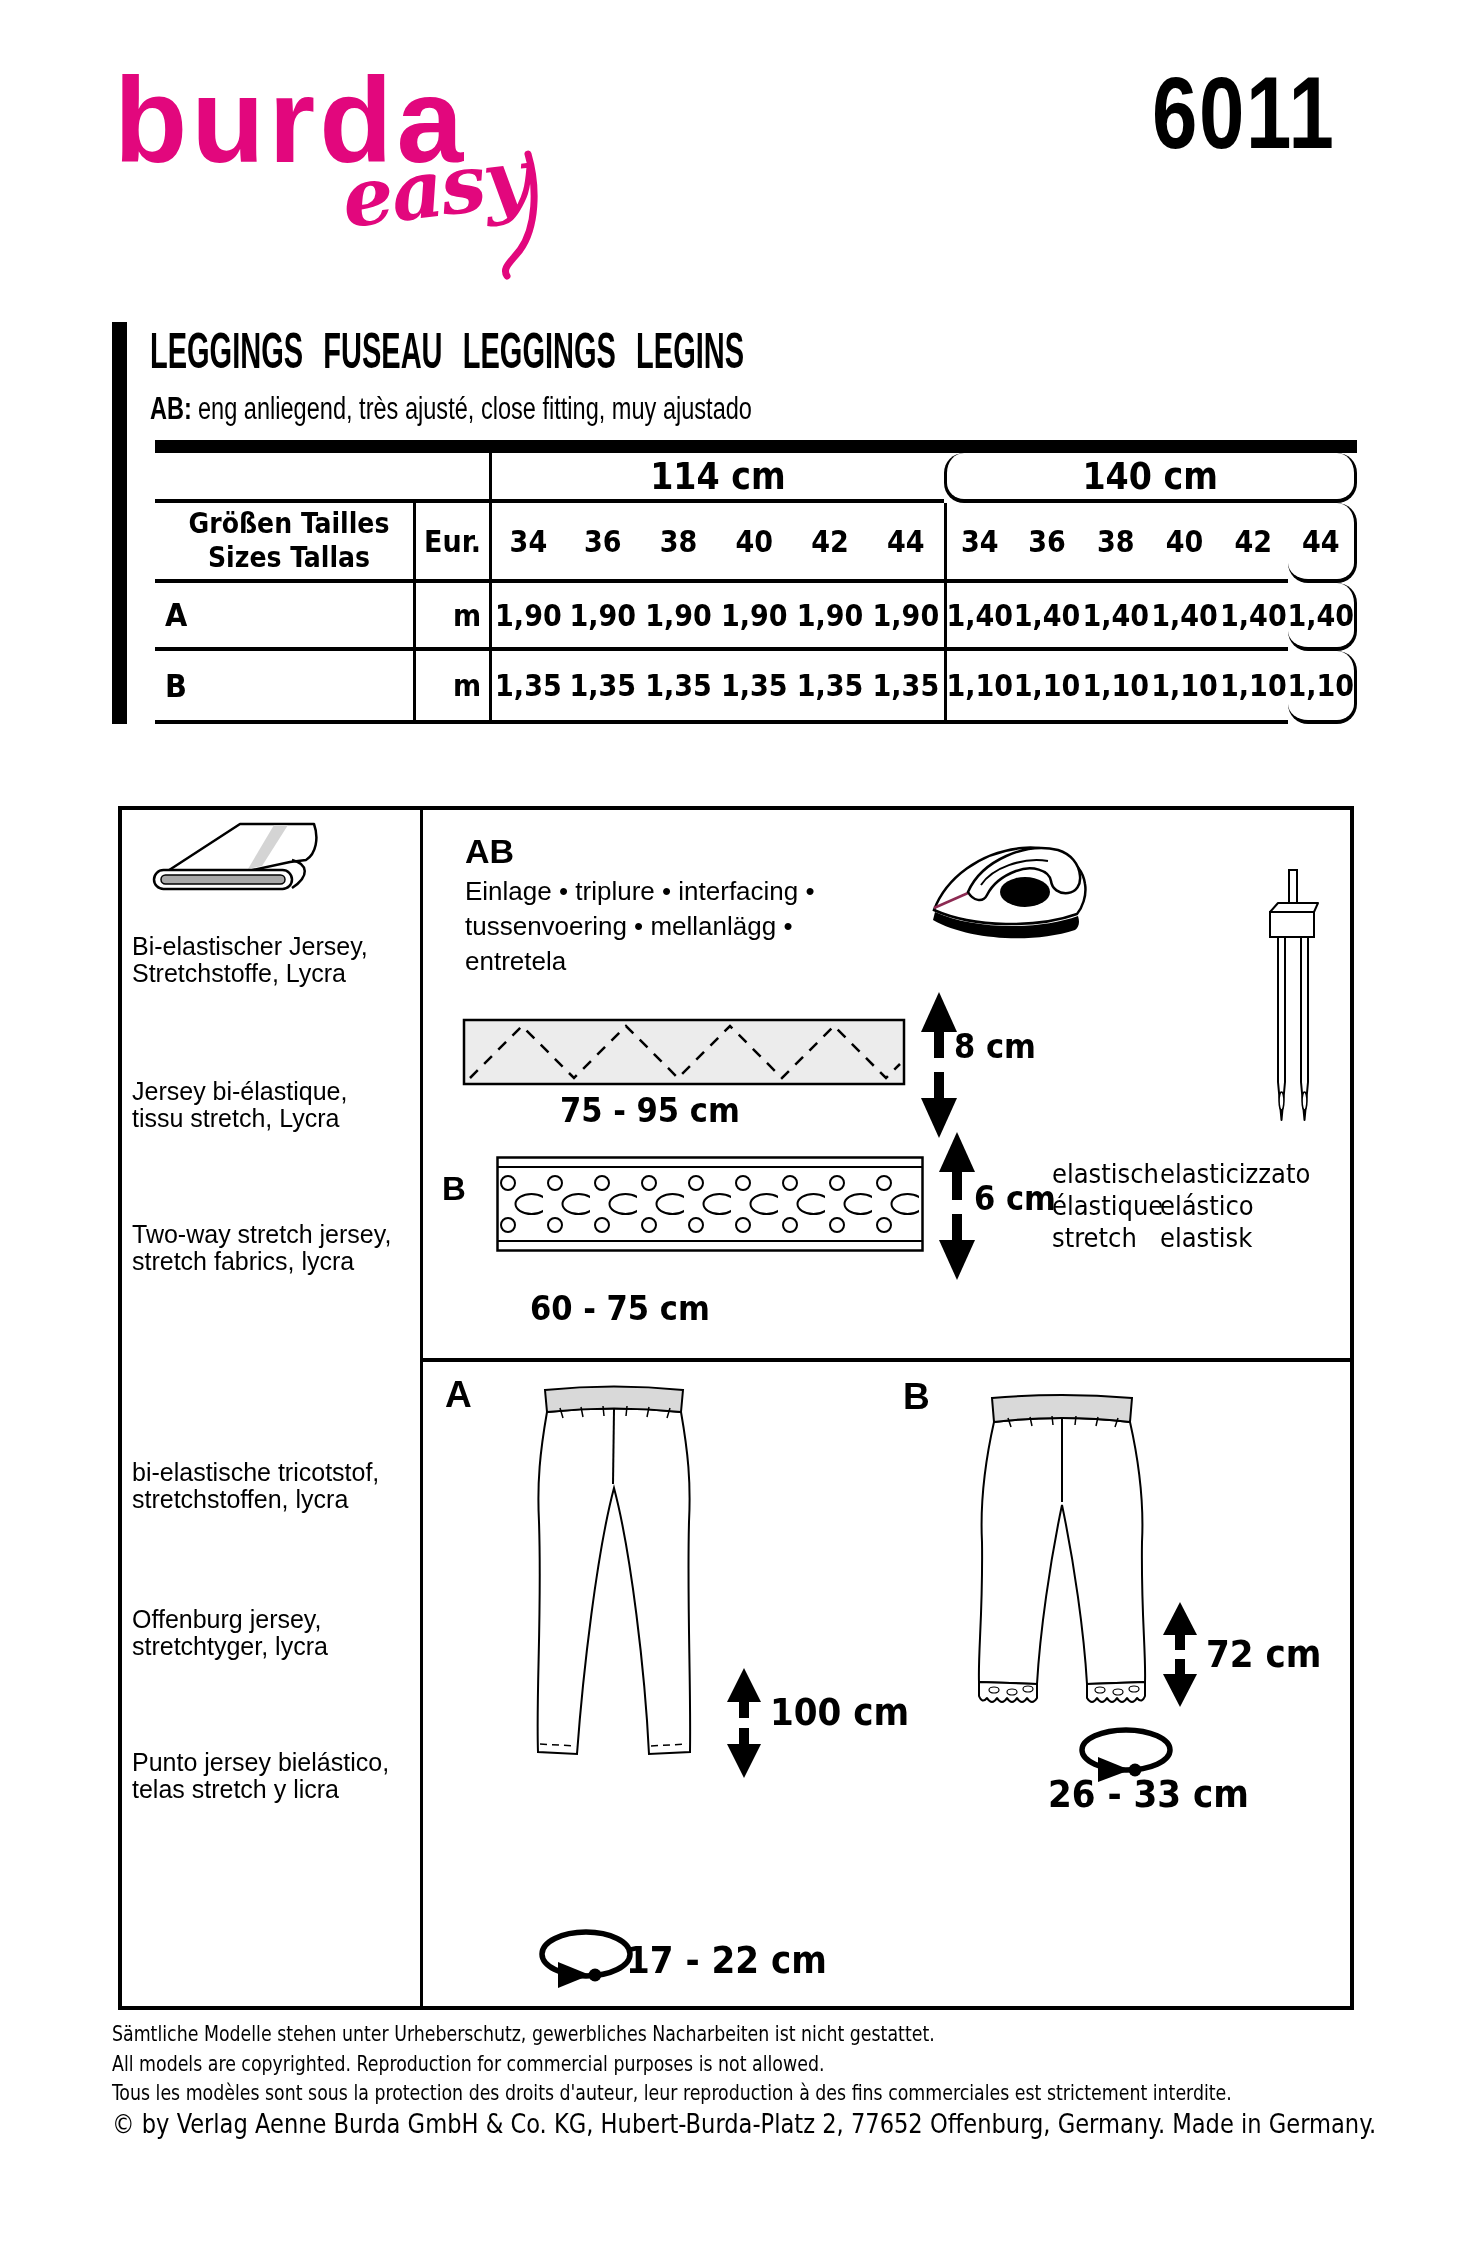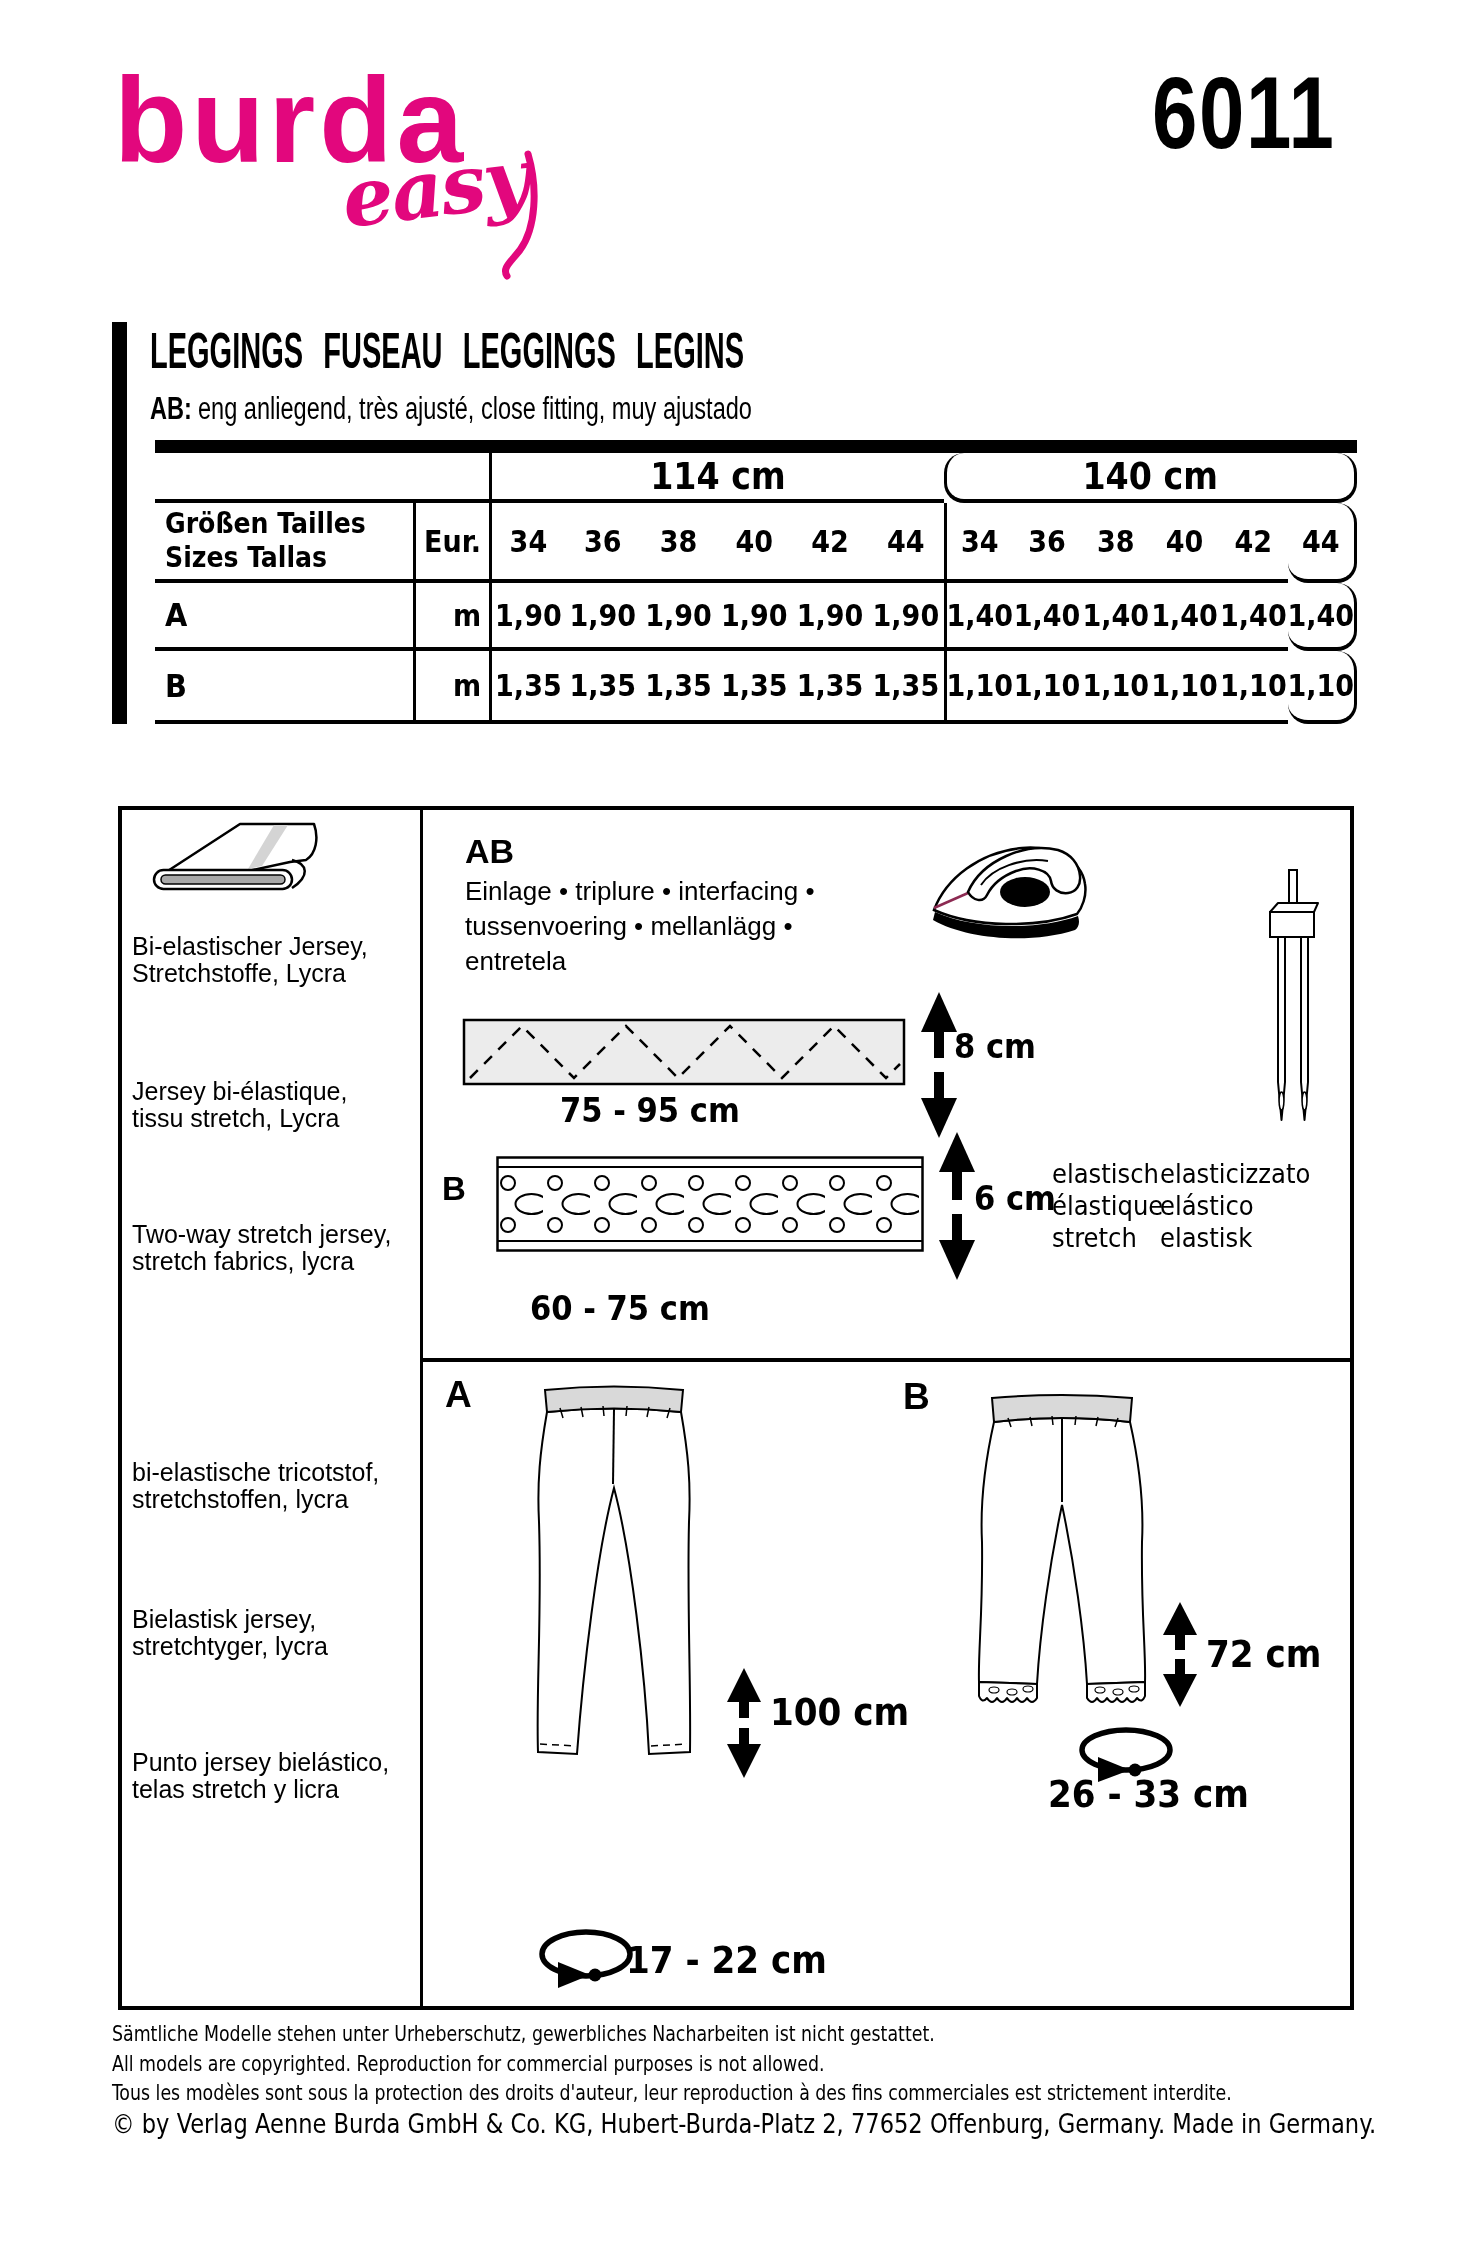--- a/index.html
+++ b/index.html
@@ -30,21 +30,21 @@
           grid-template-columns:258px 76px repeat(6,75.8px) repeat(6,68.8px);
           grid-template-rows:50px 80px 68px 73px;}
   .cell{box-sizing:border-box;display:flex;align-items:center;justify-content:center;
         font-weight:bold;font-size:30px;border-bottom:4px solid #000;}
   .cell.bl{border-left:3px solid #000;}
   .cell.br{border-right:3px solid #000;border-radius:20px;}
   .cell.sp2{grid-column:span 2;}
   .cell.sp6{grid-column:span 6;}
   .cell.big{font-size:37px;}
   .cell.lab{justify-content:flex-start;padding-left:10px;font-size:32px;}
-  .cell.glab{flex-direction:column;align-items:flex-start;justify-content:center;
+  .cell.glab{flex-direction:column;align-items:center;justify-content:center;
              padding-left:10px;font-size:28px;line-height:34px;}
   .cell.unit{justify-content:flex-end;padding-right:8px;}
 
   
   .bigbox{left:118px;top:806px;width:1236px;height:1204px;border:4px solid #000;box-sizing:border-box;}
   .vdiv{left:298px;top:0;width:3px;height:1196px;background:#000;}
   .hdiv{left:298px;top:548px;width:930px;height:4px;background:#000;}
 
   .fab-item{left:10px;font-size:25px;line-height:27px;}
   .ab-label{left:343px;top:22px;font-size:34px;font-weight:bold;}
@@ -160,21 +160,21 @@
     </div>
     <div class="abs fab-item" style="top:411px;">
       <div>Two-way stretch jersey,</div>
       <div>stretch fabrics, lycra</div>
     </div>
     <div class="abs fab-item" style="top:649px;">
       <div>bi-elastische tricotstof,</div>
       <div>stretchstoffen, lycra</div>
     </div>
     <div class="abs fab-item" style="top:796px;">
-      <div>Bielastisk jersey,</div>
+      <div>Offenburg jersey,</div>
       <div>stretchtyger, lycra</div>
     </div>
     <div class="abs fab-item" style="top:939px;">
       <div>Punto jersey bielástico,</div>
       <div>telas stretch y licra</div>
     </div>
 
     <div class="abs ab-label">AB</div>
     <div class="abs interfacing-terms">
       <div>Einlage • triplure • interfacing •</div>

